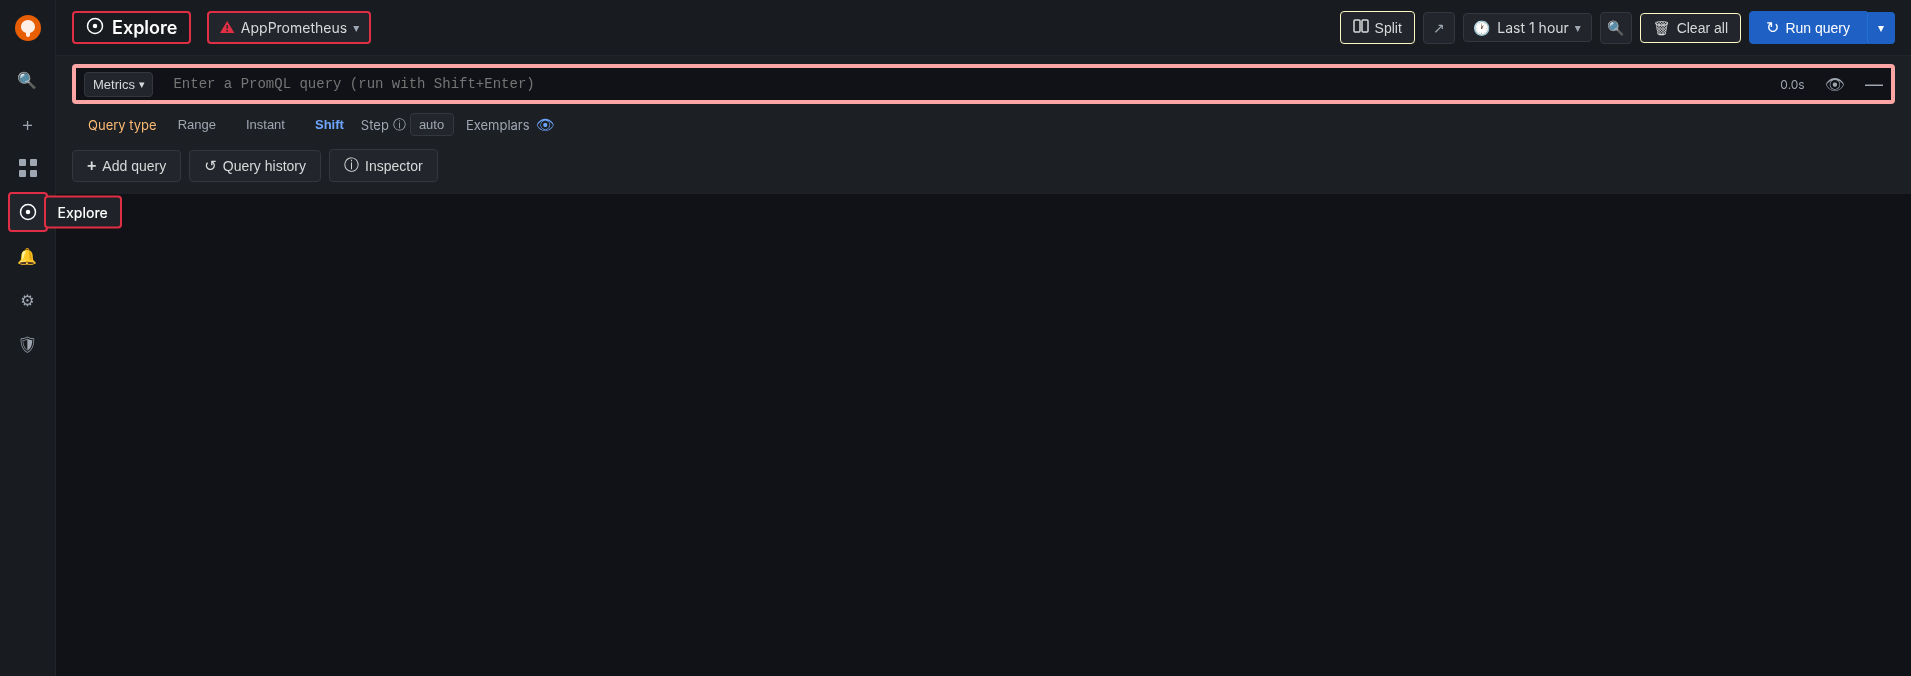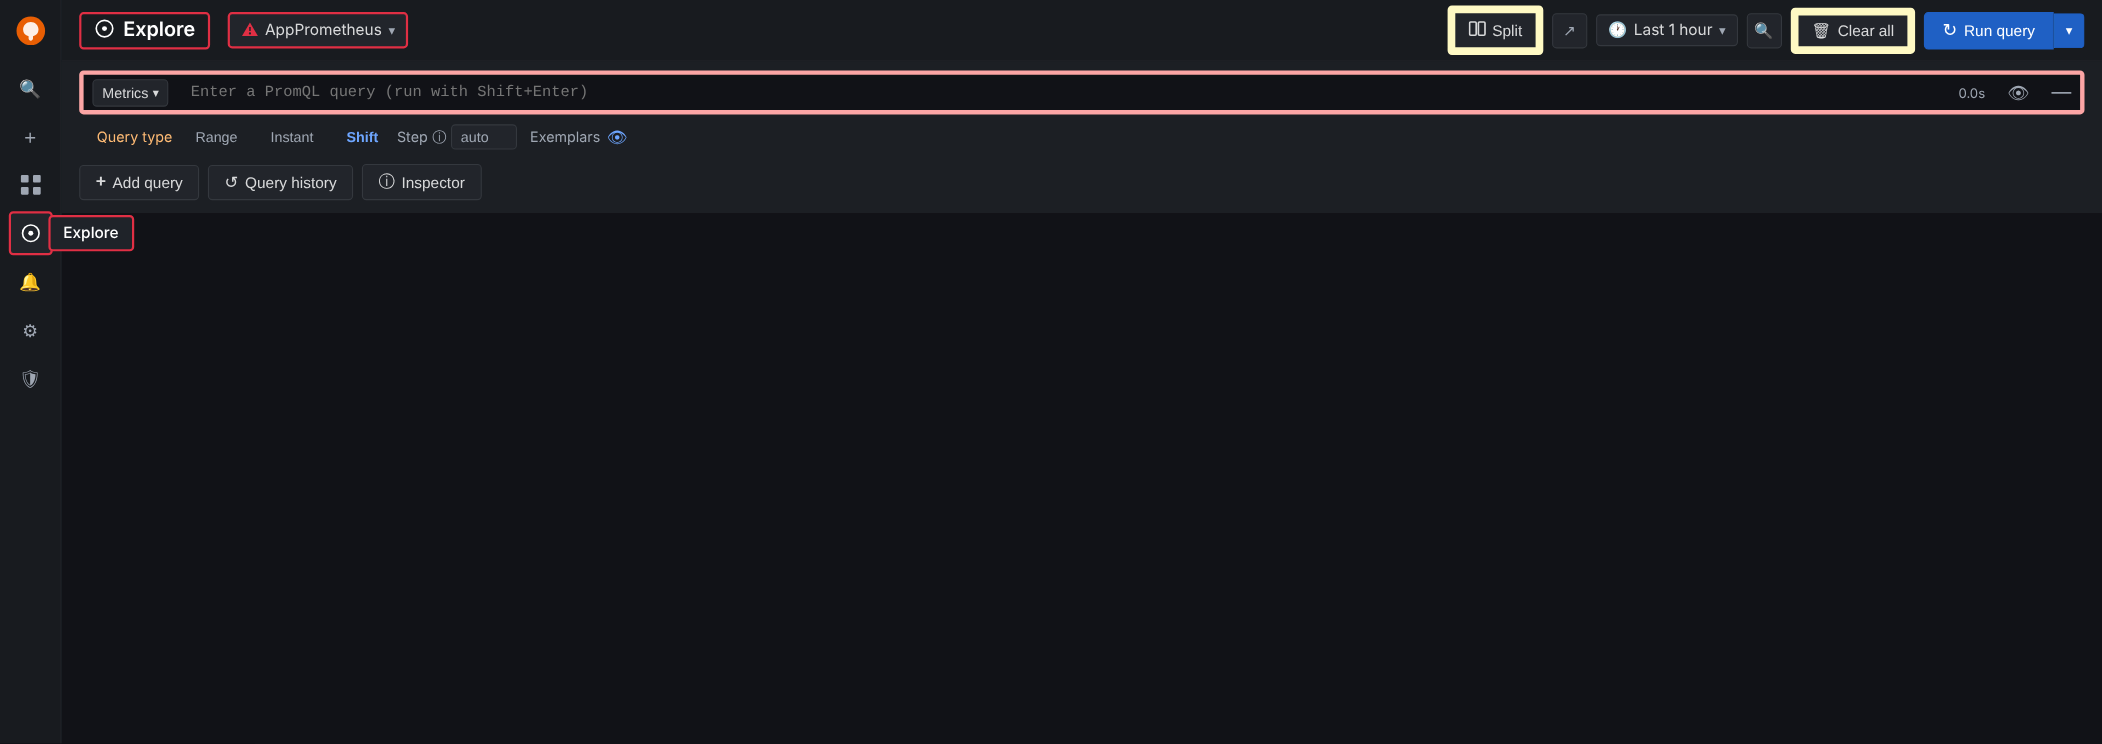--- a/index.html
+++ b/index.html
@@ -123,21 +123,21 @@
       align-items: center;
       gap: 8px;
     }
 
     .btn {
       display: flex;
       align-items: center;
       gap: 6px;
       padding: 6px 12px;
       border-radius: 4px;
-      border: 7px solid #fef9c3;
+      border: 1px solid #fef9c3;
       background: #22252b;
       color: #d8d9da;
       cursor: pointer;
       font-size: 14px;
       white-space: nowrap;
     }
 
     .btn-icon {
       width: 32px;
       height: 32px;
@@ -263,21 +263,21 @@
       gap: 4px;
     }
 
     .step-input {
       background: #22252b;
       border: 1px solid #34383e;
       border-radius: 4px;
       color: #9fa7b3;
       padding: 3px 8px;
       font-size: 13px;
-      width: 60px;
+      width: 44px;
       outline: none;
     }
 
     .exemplars-group {
       display: flex;
       align-items: center;
       gap: 6px;
       margin-left: 8px;
     }
 

